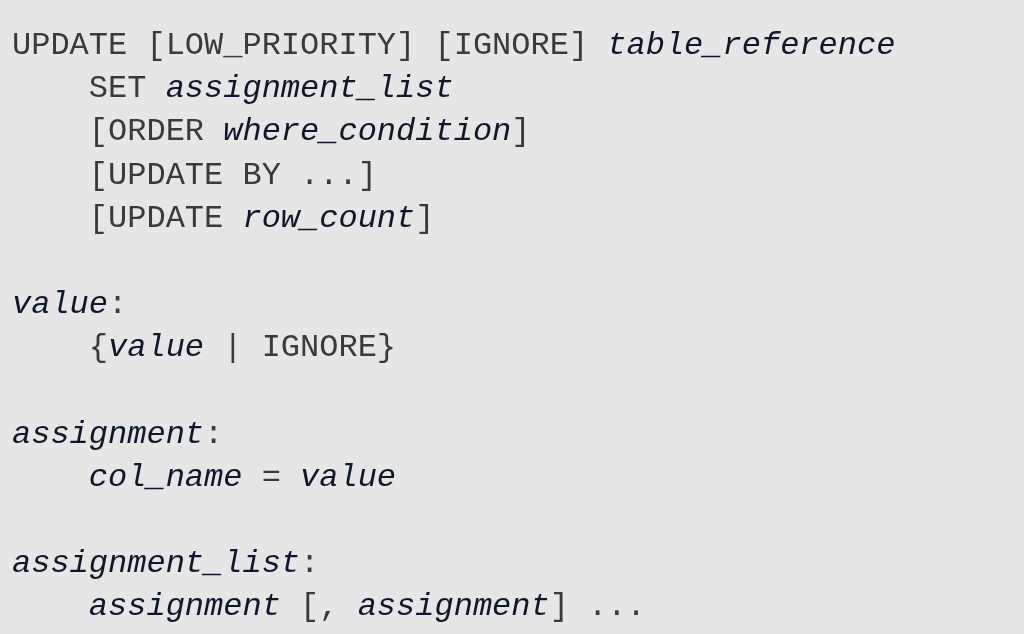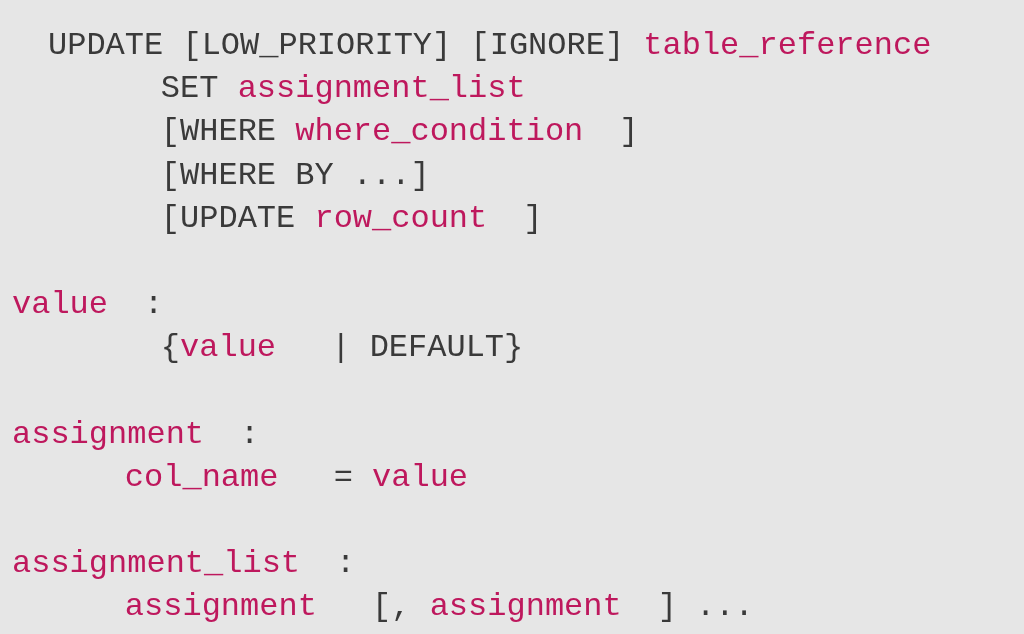--- a/index.html
+++ b/index.html
@@ -17,32 +17,32 @@
     color: #3a3a3a;
     padding: 24px 12px 0 12px;
     box-sizing: border-box;
   }
   pre.syntax {
     margin: 0;
     font-family: inherit;
     font-size: inherit;
     white-space: pre;
   }
-  .kw { font-style: normal; color: #3a3a3a; margin-left: 36px; }
-  .ph { color: #be185d; }
+  .kw { font-style: normal; color: #3a3a3a; }
+  .ph { font-style: italic; color: #0f172a; }
 </style>
 </head>
 <body>
 
 <pre class="syntax"><span class="kw">UPDATE [LOW_PRIORITY] [IGNORE] </span><span class="ph">table_reference</span>
 <span class="kw">    </span><span class="kw">SET </span><span class="ph">assignment_list</span>
-<span class="kw">    </span><span class="kw">[WHERE </span><span class="ph">where_condition</span><span class="kw">]</span>
-<span class="kw">    </span><span class="kw">[WHERE BY ...]</span>
+<span class="kw">    </span><span class="kw">[ORDER </span><span class="ph">where_condition</span><span class="kw">]</span>
+<span class="kw">    </span><span class="kw">[UPDATE BY ...]</span>
 <span class="kw">    </span><span class="kw">[UPDATE </span><span class="ph">row_count</span><span class="kw">]</span>
 <span></span>
 <span class="ph">value</span><span class="kw">:</span>
-<span class="kw">    </span><span class="kw">{</span><span class="ph">value</span><span class="kw"> | DEFAULT}</span>
+<span class="kw">    </span><span class="kw">{</span><span class="ph">value</span><span class="kw"> | IGNORE}</span>
 <span></span>
 <span class="ph">assignment</span><span class="kw">:</span>
 <span class="kw">    </span><span class="ph">col_name</span><span class="kw"> = </span><span class="ph">value</span>
 <span></span>
 <span class="ph">assignment_list</span><span class="kw">:</span>
 <span class="kw">    </span><span class="ph">assignment</span><span class="kw"> [, </span><span class="ph">assignment</span><span class="kw">] ...</span></pre>
 
 </body></html>

